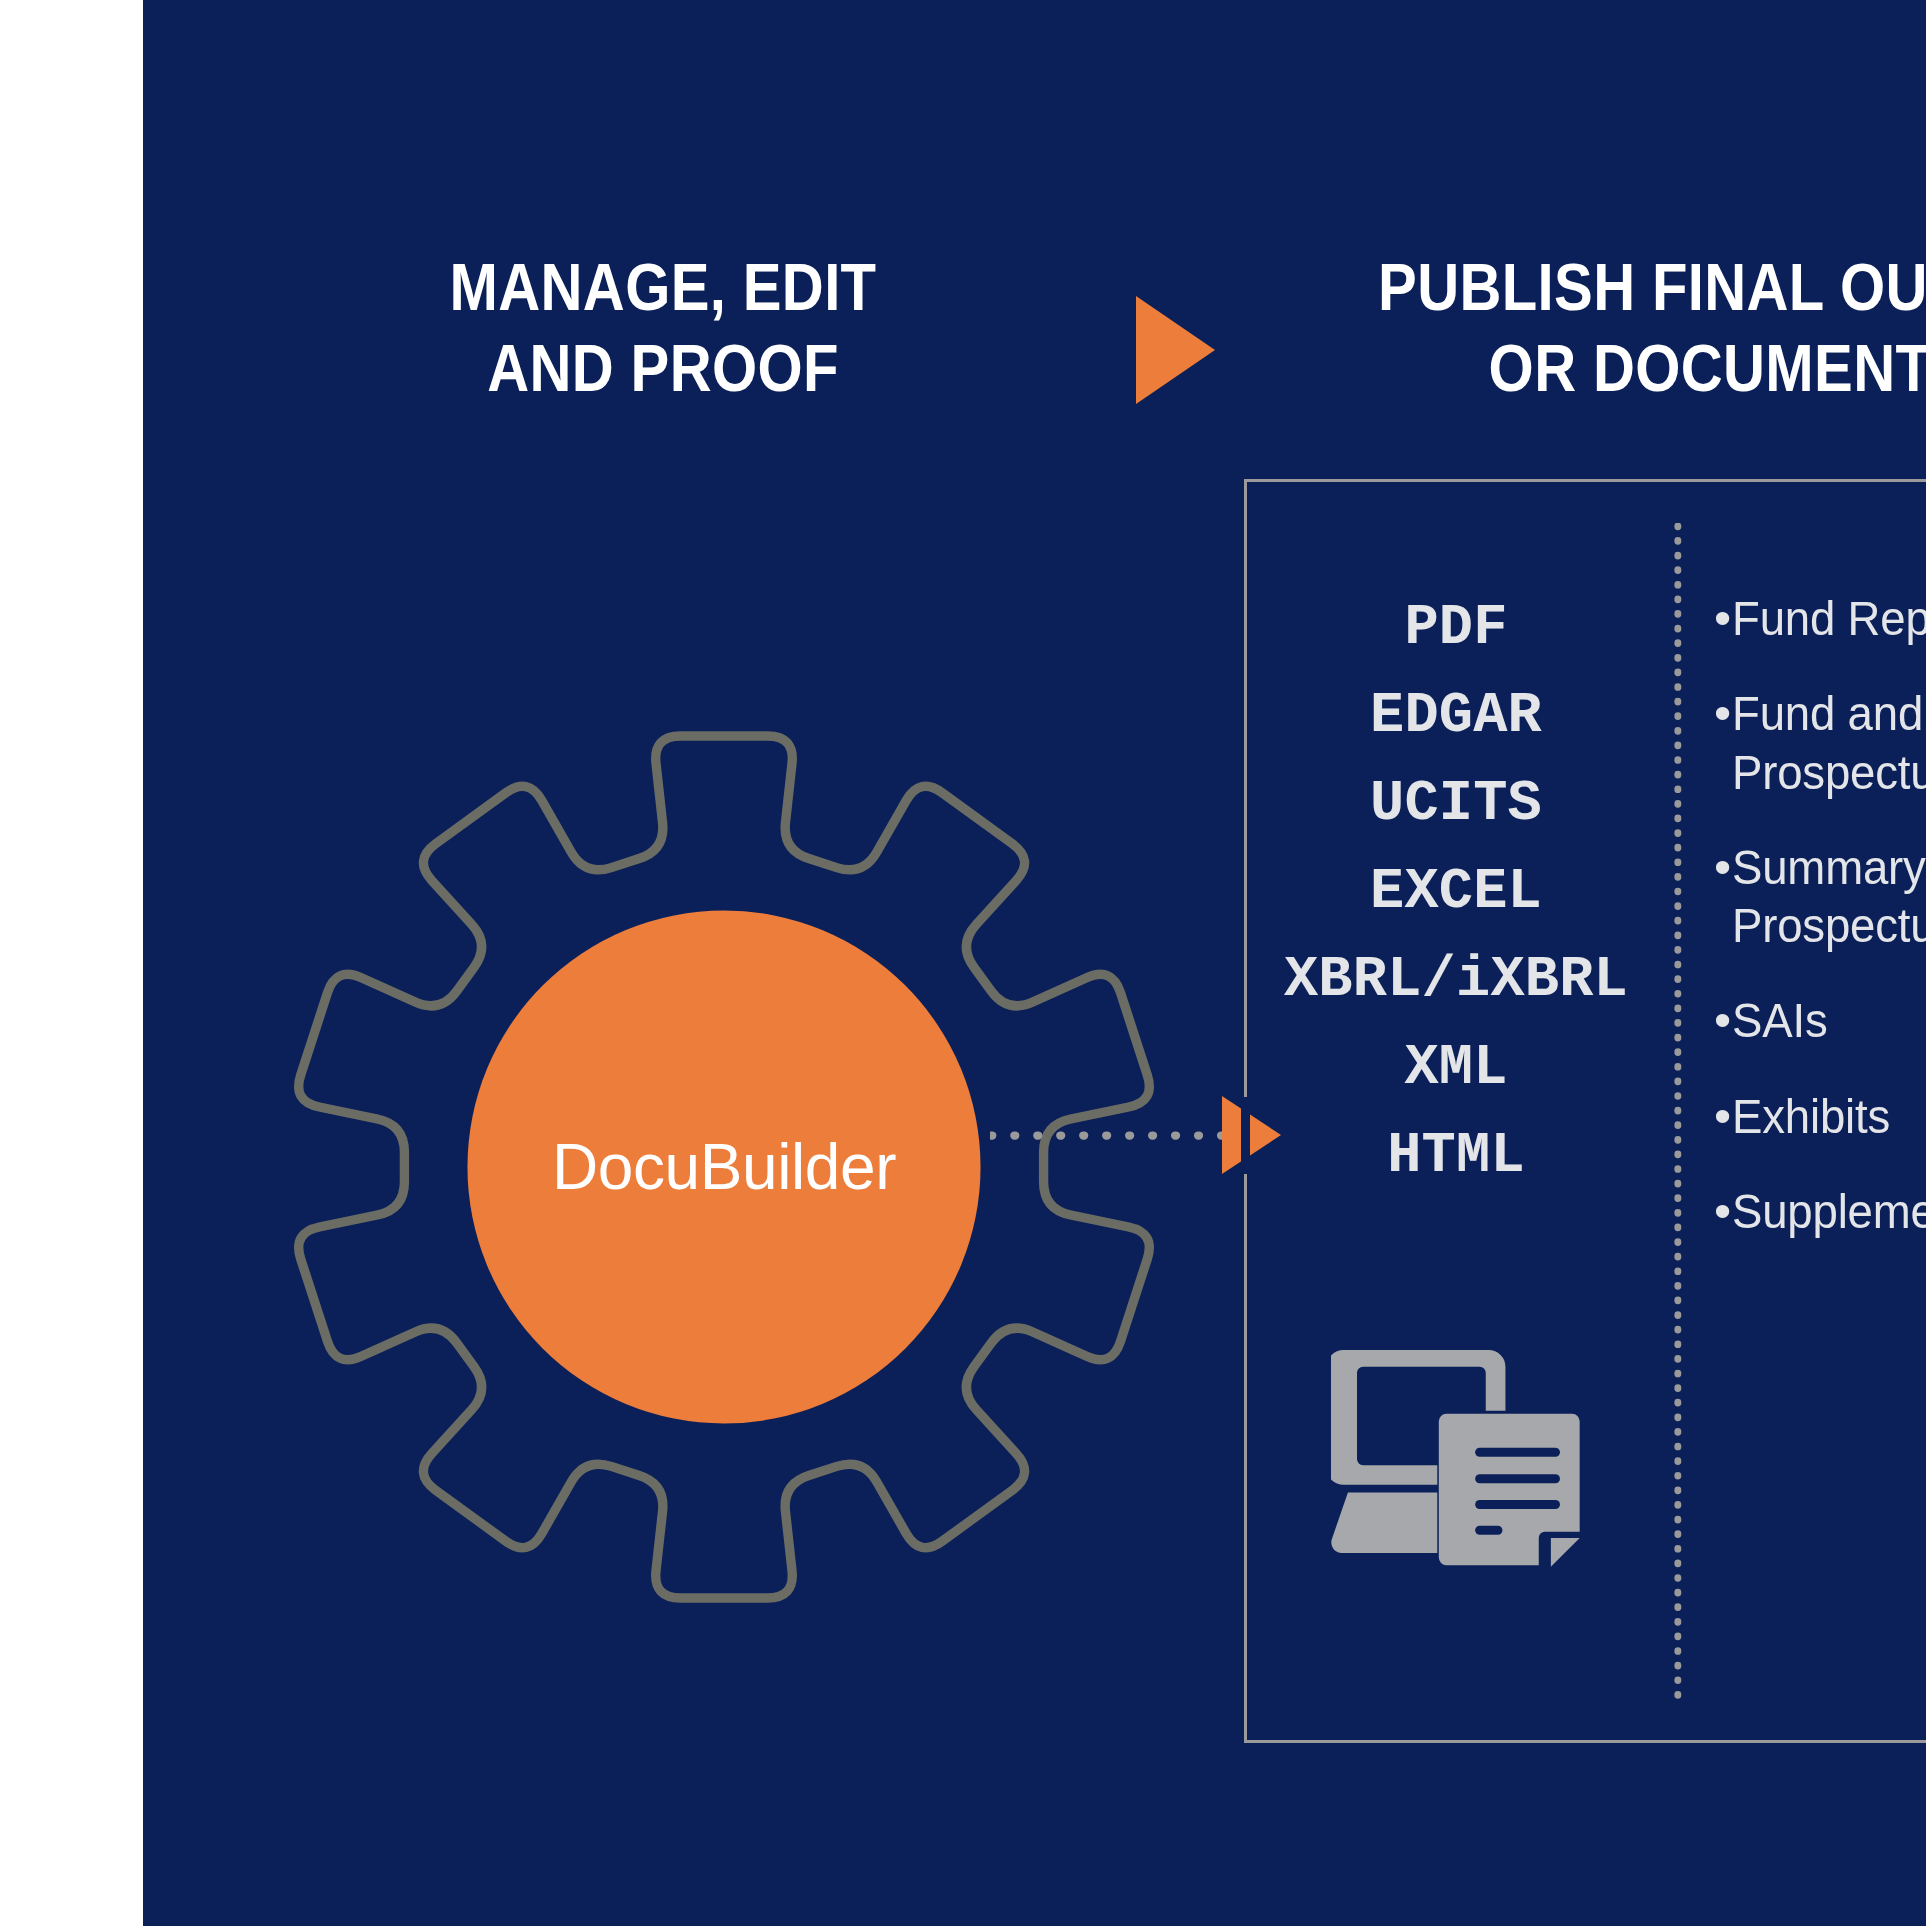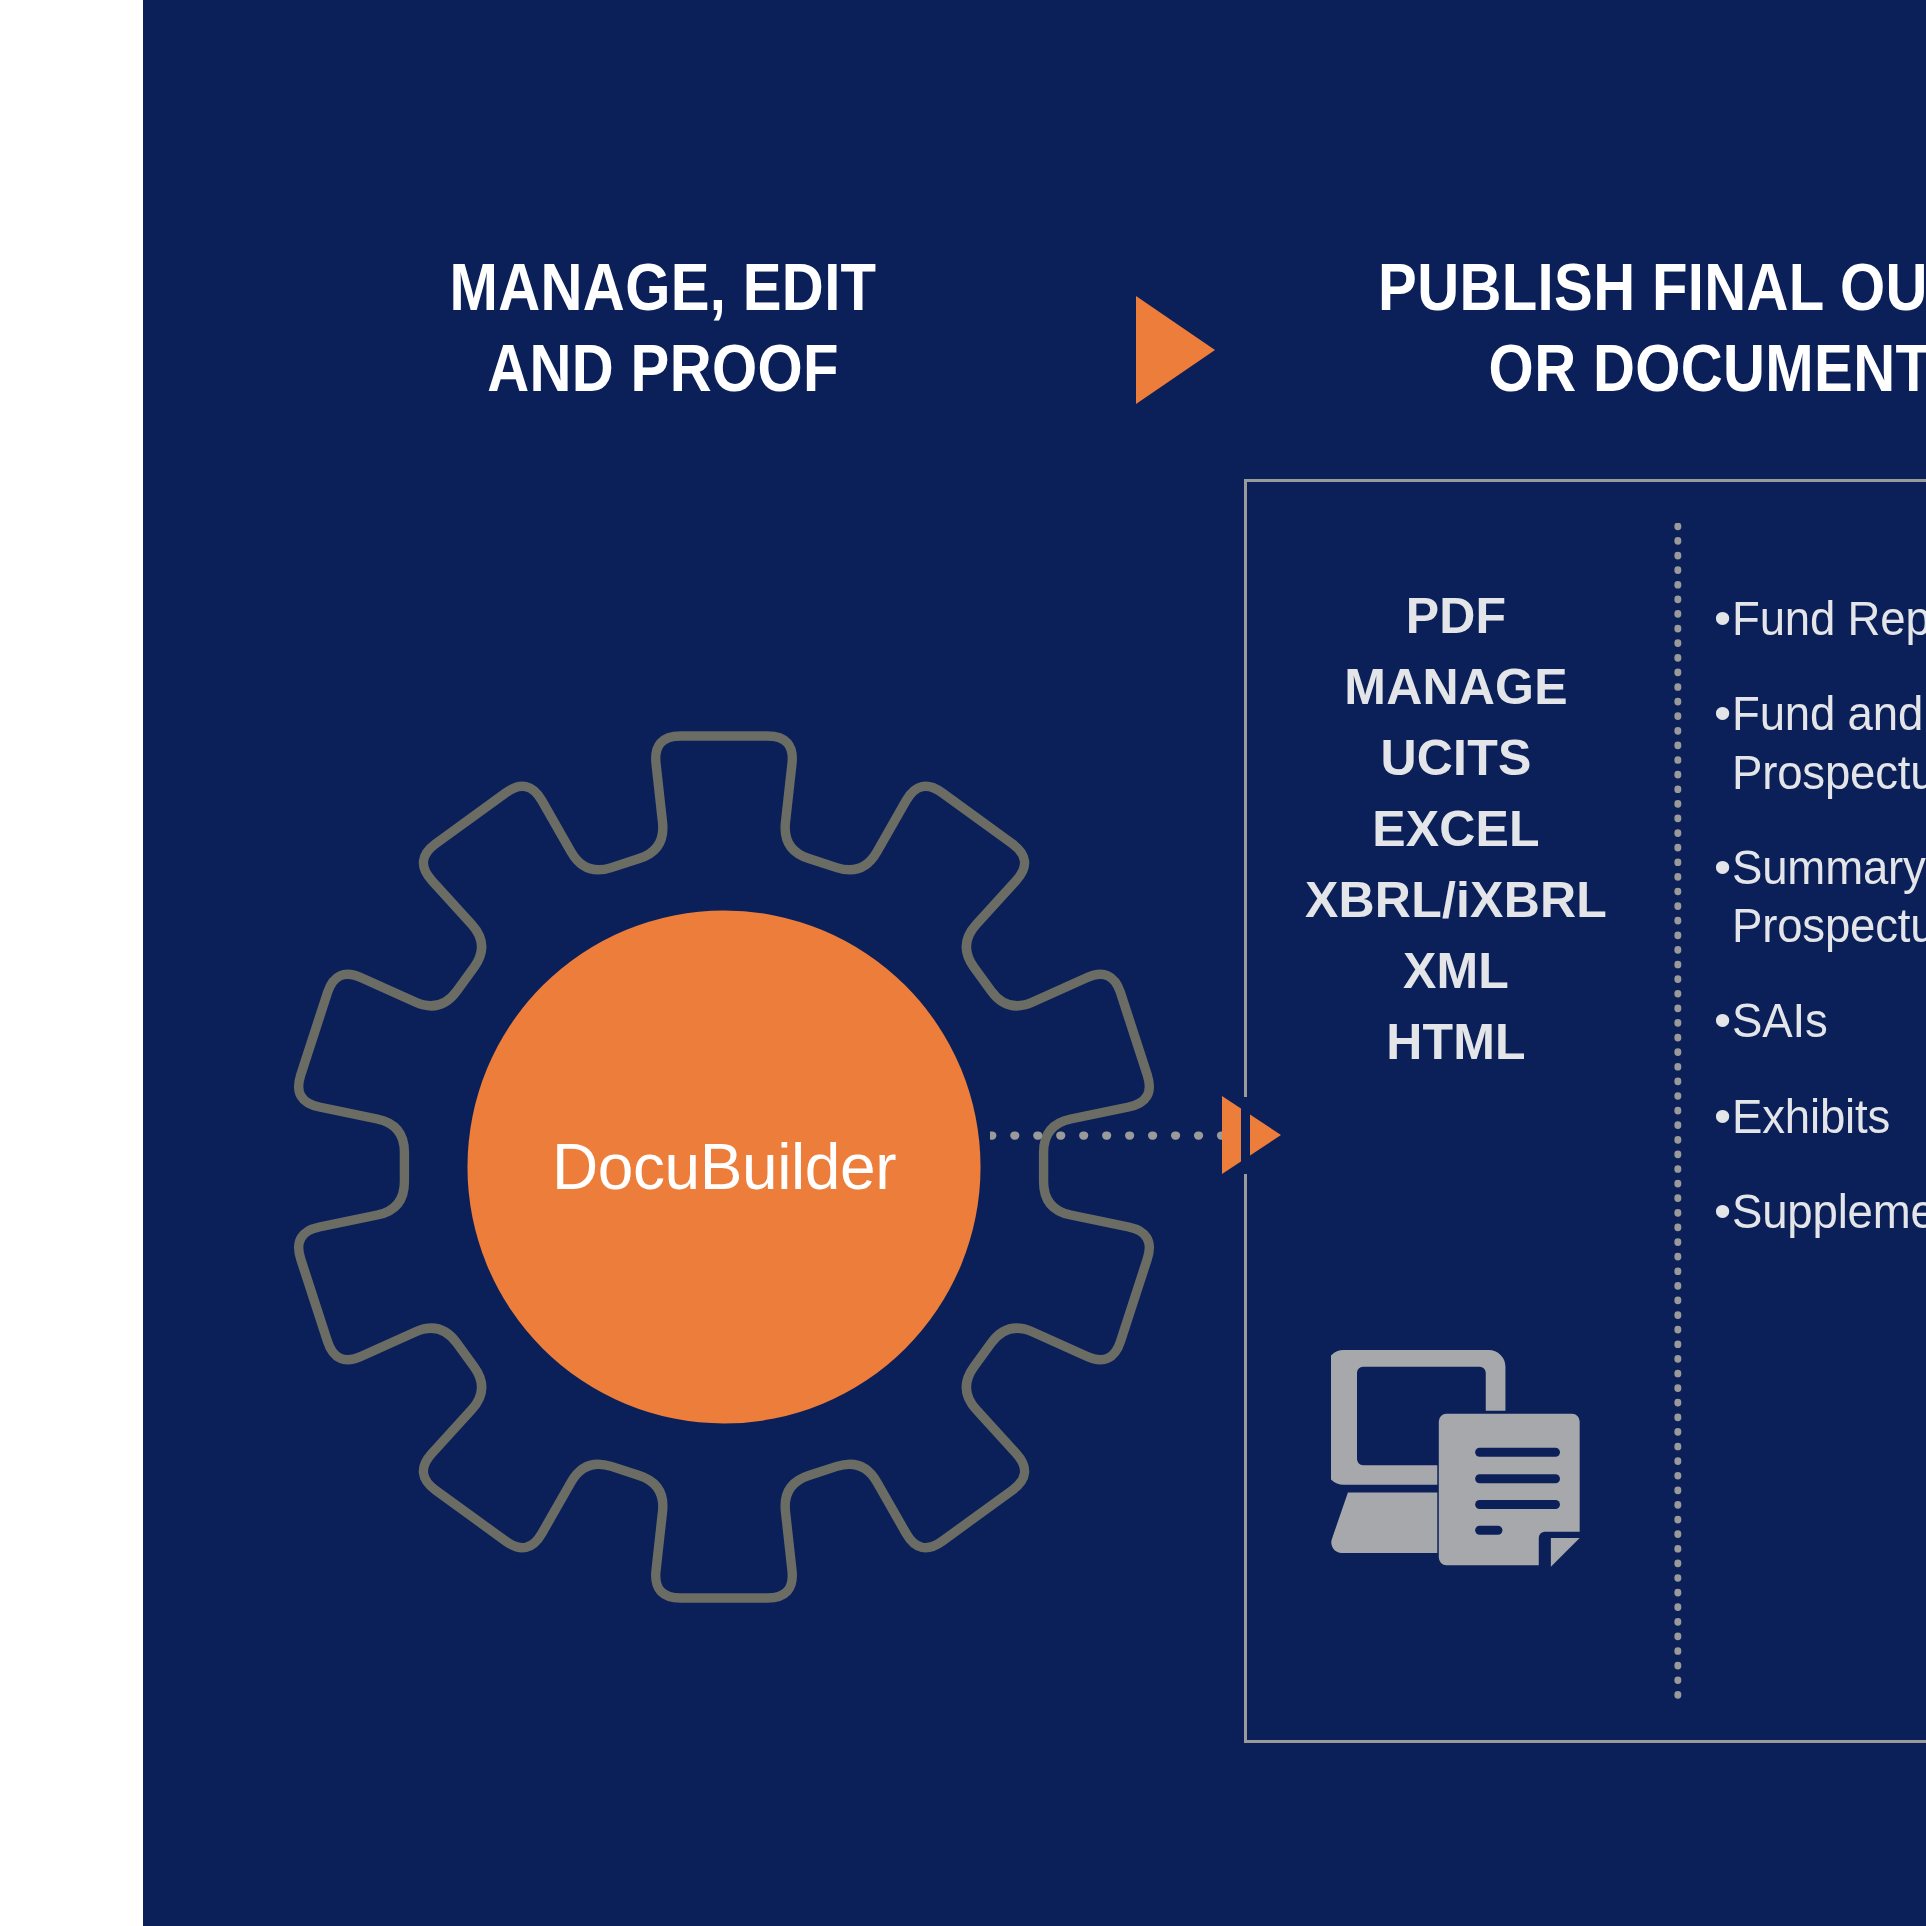--- a/index.html
+++ b/index.html
@@ -150,25 +150,26 @@
   .format-list {
     position: absolute;
     left: 1254px;
     top: 581px;
     width: 404px;
     text-align: center;
   }
   .format-item {
     color: #e3e5e8;
     font-weight: bold;
-    font-size: 50px;
+    font-size: 57px;
     line-height: 1.42;
     letter-spacing: 0.2px;
-    font-family: Liberation Sans, sans-serif;
+    font-family: Liberation Mono, monospace;
     white-space: nowrap;
+    margin-top: 7px;
   }
 
   
   .doc-icon {
     position: absolute;
     left: 1331px;
     top: 1344px;
     width: 258px;
     height: 231px;
   }
@@ -307,21 +308,21 @@
     </svg>
   </div>
 
   <div class="connector-arrow"></div>
 
   <div class="output-panel"></div>
   <div class="panel-notch"></div>
 
   <div class="format-list">
     <div class="format-item">PDF</div>
-    <div class="format-item">MANAGE</div>
+    <div class="format-item">EDGAR</div>
     <div class="format-item">UCITS</div>
     <div class="format-item">EXCEL</div>
     <div class="format-item">XBRL/iXBRL</div>
     <div class="format-item">XML</div>
     <div class="format-item">HTML</div>
   </div>
 
   <div class="doc-icon">
     <svg viewBox="0 0 340 305" xmlns="http://www.w3.org/2000/svg">
       <g fill="#a6a8ab">

